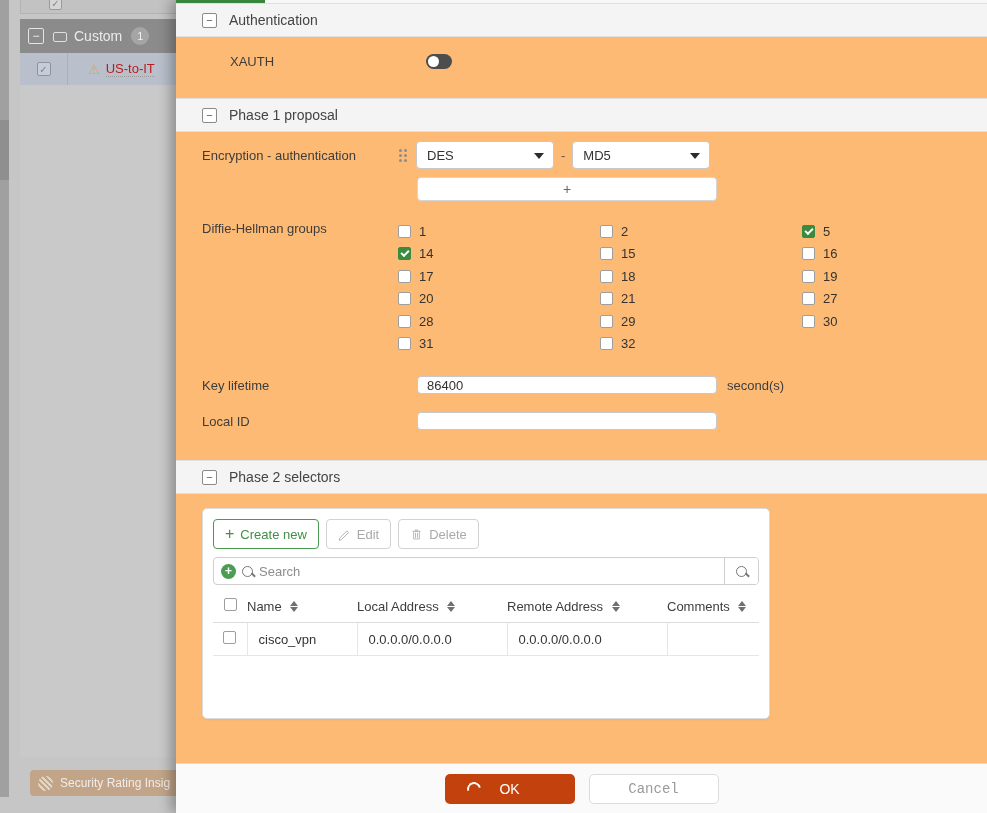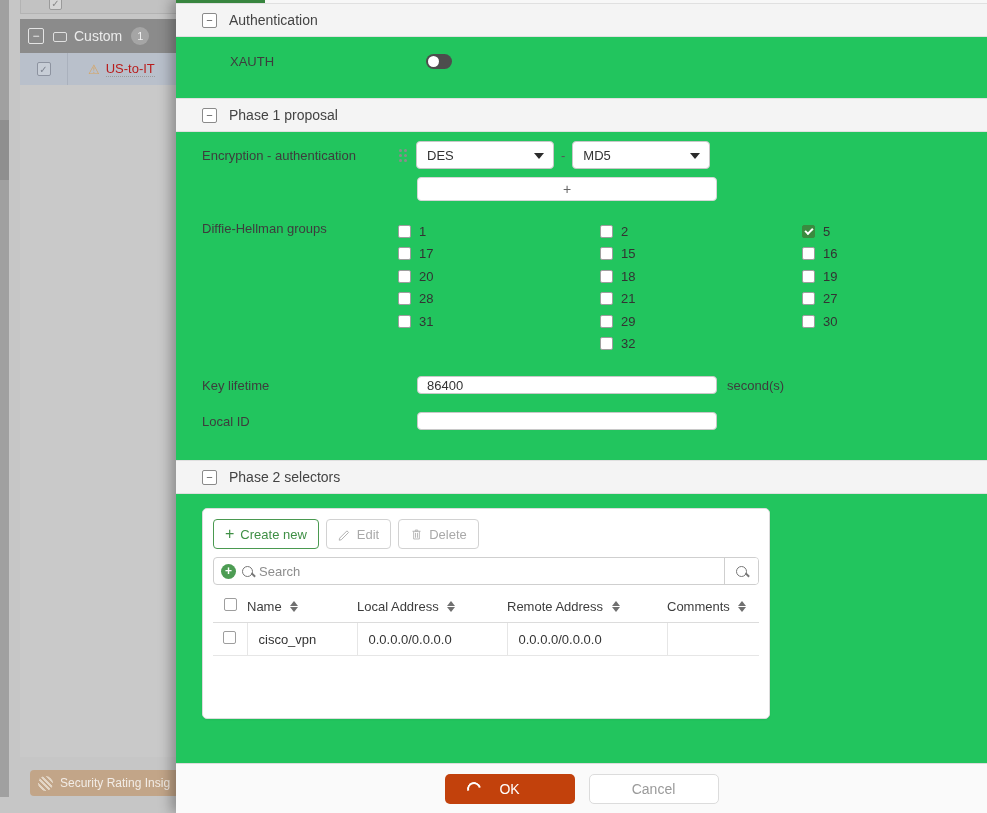--- a/index.html
+++ b/index.html
@@ -98,21 +98,21 @@
     box-shadow: -5px 0 12px rgba(0,0,0,0.30);
     display: flex; flex-direction: column;
   }
   #progress-track {
     position: relative; height: 3px; background: #f7f7f7; flex: 0 0 auto;
   }
   #progress-fill {
     position: absolute; left: 0; top: 0; height: 3px; background: #38853f;
   }
   #modal-body {
-    flex: 1 1 auto; overflow: hidden; position: relative; background: #22c55e;
+    flex: 1 1 auto; overflow: hidden; position: relative; background: #fdba74;
   }
 
   .section-header {
     background: #f4f4f4;
     border-top: 1px solid #e0e0e0;
     border-bottom: 1px solid #e0e0e0;
     height: 34px;
     display: flex; align-items: center;
     padding-left: 26px;
     font-size: 14px; color: #444;
@@ -274,21 +274,21 @@
   }
   .spinner {
     position: absolute; left: 22px; top: 50%; margin-top: -7px;
     width: 14px; height: 14px; border-radius: 50%;
     border: 2px solid transparent; border-top-color: #ffffff; border-left-color: #ffffff;
     transform: rotate(30deg);
   }
   .btn-cancel {
     width: 130px; height: 30px; border-radius: 5px; border: 1px solid #dcdcdc;
     background: #fff; color: #9a9a9a; font-size: 14px; cursor: pointer;
-    font-family: Liberation Sans, sans-serif;
+    font-family: Liberation Mono, monospace;
   }
 </style>
 </head>
 <body>
 
 <div id="root">
 
   <div id="backdrop">
     <div class="bg-left-dark"></div>
     <div class="bg-edge-strip2"></div>
@@ -375,20 +375,24 @@
       </div>
 
       <div class="form-row" style="align-items:flex-start; margin-top:20px;">
         <span class="form-label" style="padding-top:1px;">Diffie-Hellman groups</span>
         <span style="width:19px;"></span>
         <div class="dh-grid">
           <div class="dh-col" id="dh-col-0">
               <div class="dh-cell">
                 <span class="cbx"></span>
                 <span>1</span>
+              </div>
+              <div class="dh-cell">
+                <span class="cbx checked"></span>
+                <span>14</span>
               </div>
               <div class="dh-cell">
                 <span class="cbx"></span>
                 <span>17</span>
               </div>
               <div class="dh-cell">
                 <span class="cbx"></span>
                 <span>20</span>
               </div>
               <div class="dh-cell">

